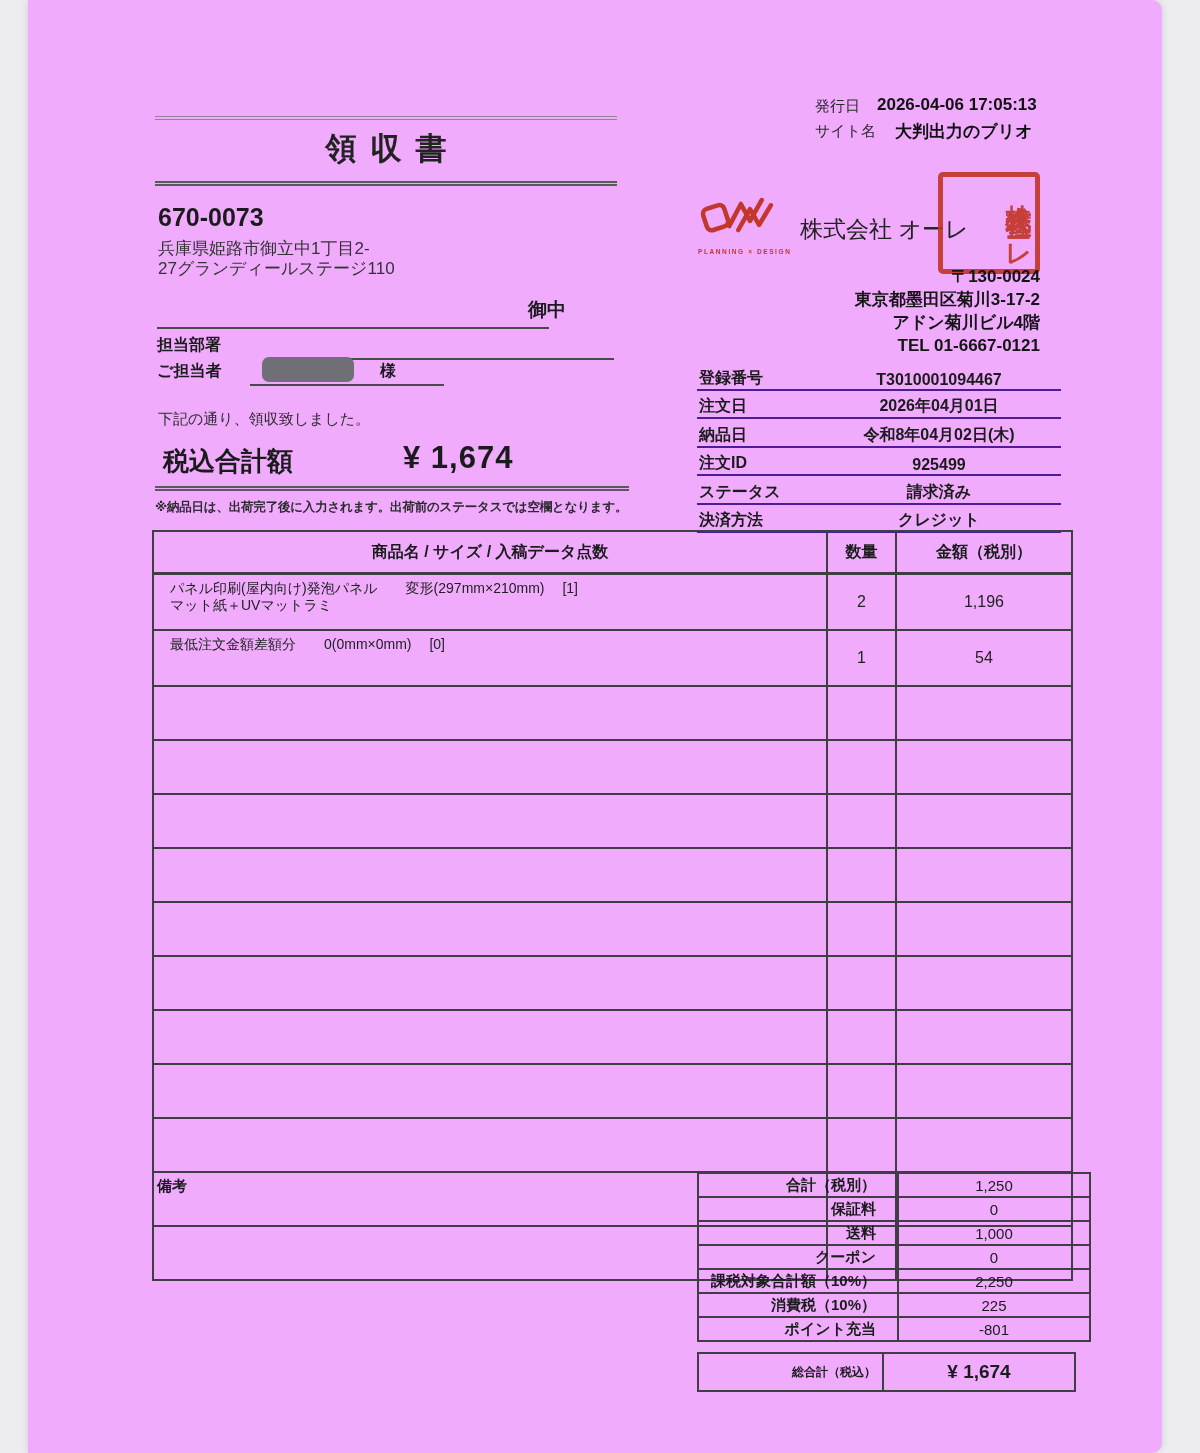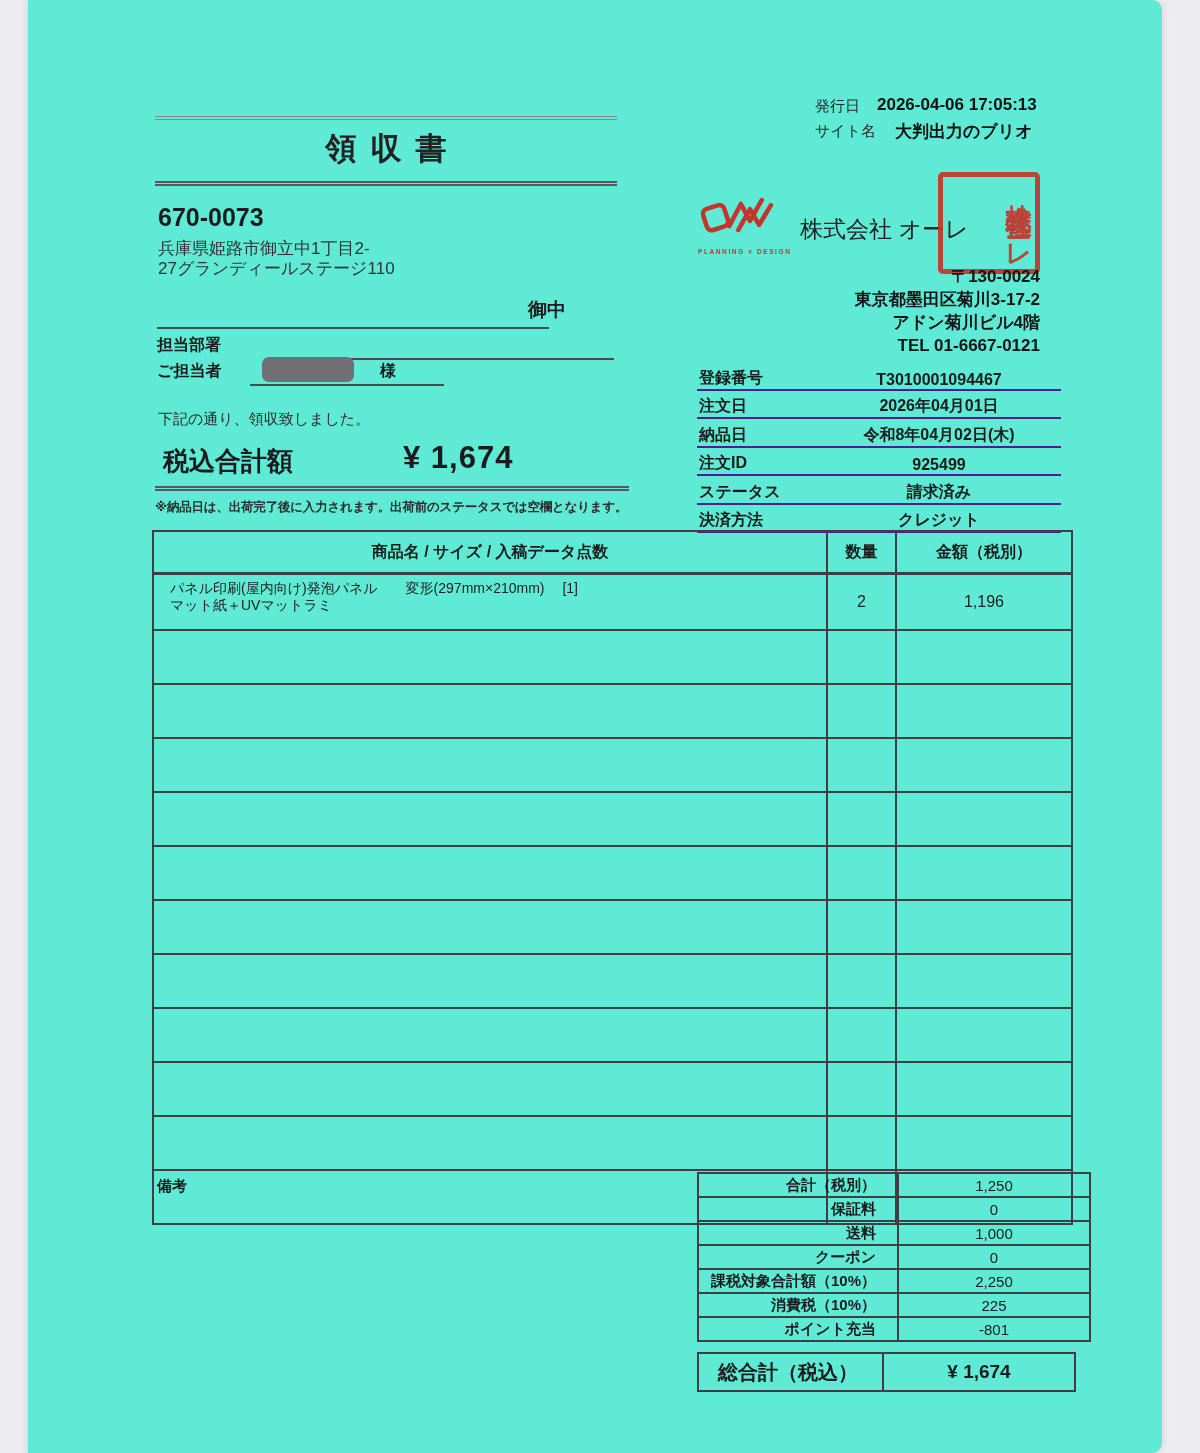--- a/index.html
+++ b/index.html
@@ -5,21 +5,21 @@
   html,body{margin:0;padding:0;}
   body{
     width:1200px;height:1453px;position:relative;
     background:#ececf1;
     font-family:"Liberation Sans","DejaVu Sans",sans-serif;
     color:#1b1b1d;
     -webkit-font-smoothing:antialiased;
   }
   .page{
     position:absolute;left:28px;top:0;width:1134px;height:1453px;
-    background:#5eead4;border-radius:0 10px 10px 0;
+    background:#f0abfc;border-radius:0 10px 10px 0;
     box-shadow:0 0 8px rgba(0,0,0,.12);
     overflow:hidden;
   }
   .abs{position:absolute;}
 
   
   .meta-label{font-size:15px;color:#2a2a2c;}
   .meta-value{font-size:17px;font-weight:bold;color:#111;}
 
   
@@ -84,21 +84,21 @@
   
   .remarks{left:129px;top:1177px;font-size:15px;font-weight:bold;}
 
   
   .totals-table{left:669px;top:1172px;width:364px;table-layout:fixed;}
   .totals-table td{border:2px solid #3f3f43;height:20px;}
   .t-label{width:176px;text-align:right;font-size:15px;font-weight:bold;padding-right:21px;}
   .t-value{width:188px;text-align:center;font-size:15px;}
   .grand-table{left:669px;top:1352px;width:364px;table-layout:fixed;}
   .grand-table td{border:2px solid #3f3f43;height:34px;}
-  .g-label{width:176px;text-align:center;font-size:20px;font-weight:bold;padding-right:6px;}
+  .g-label{width:176px;text-align:right;font-size:12px;font-weight:bold;padding-right:6px;}
   .g-value{width:188px;text-align:center;font-size:19px;font-weight:bold;}
 </style>
 </head>
 <body>
 
 <div class="page">
 
   <span class="abs meta-label" style="left:787px;top:97px;">発行日</span>
   <span class="abs meta-value" style="left:849px;top:95px;">2026-04-06 17:05:13</span>
   <span class="abs meta-label" style="left:787px;top:122px;">サイト名</span>
@@ -182,20 +182,28 @@
     </thead>
     <tbody>
         <tr class="item-row">
           <td class="c-name">
             <div>パネル印刷(屋内向け)発泡パネル　　変形(297mm×210mm)　 [1]</div>
             <div>マット紙＋UVマットラミ</div>
           </td>
           <td class="c-qty">2</td>
           <td class="c-amt">1,196</td>
         </tr>
+        <tr class="item-row">
+          <td class="c-name">
+            <div>最低注文金額差額分　　0(0mm×0mm)　 [0]</div>
+            <div></div>
+          </td>
+          <td class="c-qty">1</td>
+          <td class="c-amt">54</td>
+        </tr>
         <tr class="empty-row">
           <td class="c-name"></td>
           <td class="c-qty"></td>
           <td class="c-amt"></td>
         </tr>
         <tr class="empty-row">
           <td class="c-name"></td>
           <td class="c-qty"></td>
           <td class="c-amt"></td>
         </tr>

